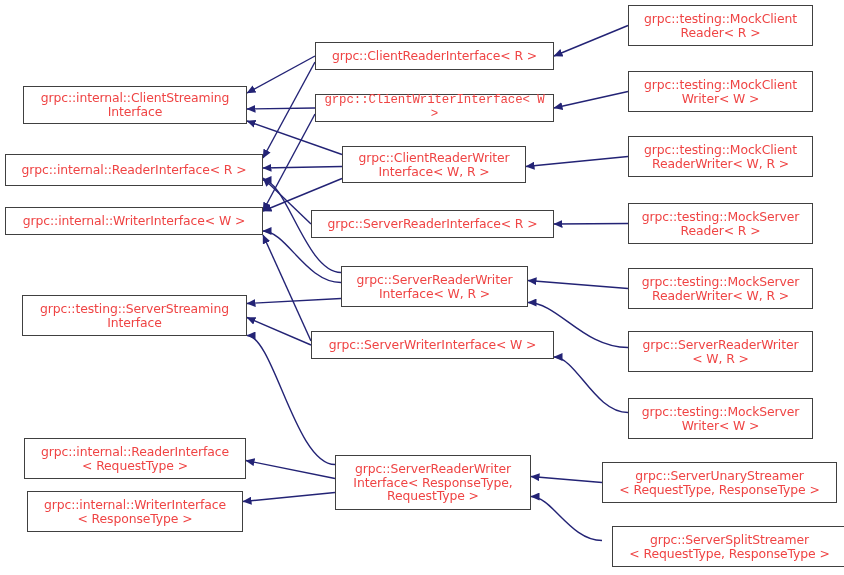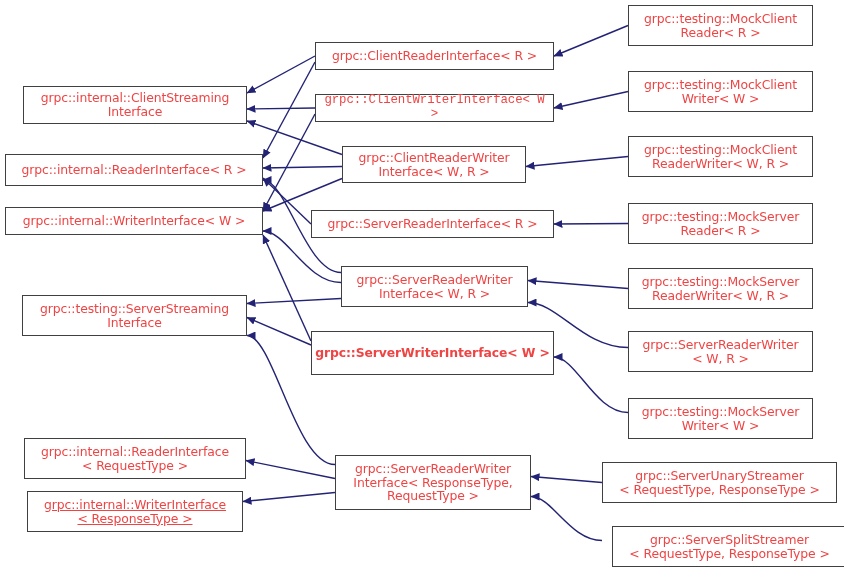--- a/index.html
+++ b/index.html
@@ -61,42 +61,42 @@
       <span>grpc::internal::WriterInterface&lt; W &gt;</span>
     </div>
     <div class="node" style="left: 22px; top: 295px; width: 225px; height: 41px; border-color: rgb(64, 64, 64); background: rgb(255, 255, 255);">
       <span>grpc::testing::ServerStreaming
 Interface</span>
     </div>
     <div class="node" style="left: 24px; top: 430px; width: 222px; height: 41px; border-color: rgb(64, 64, 64); background: rgb(255, 255, 255); margin-top: 8px;">
       <span>grpc::internal::ReaderInterface
 &lt; RequestType &gt;</span>
     </div>
-    <div class="node" style="left: 27px; top: 491px; width: 216px; height: 41px; border-color: rgb(64, 64, 64); background: rgb(255, 255, 255); text-decoration: underline;">
+    <div class="node" style="left: 27px; top: 491px; width: 216px; height: 41px; border-color: rgb(64, 64, 64); background: rgb(255, 255, 255);">
       <span>grpc::internal::WriterInterface
 &lt; ResponseType &gt;</span>
     </div>
     <div class="node" style="left: 315px; top: 42px; width: 239px; height: 28px; border-color: rgb(64, 64, 64); background: rgb(255, 255, 255);">
       <span>grpc::ClientReaderInterface&lt; R &gt;</span>
     </div>
     <div class="node" style="left: 315px; top: 94px; width: 239px; height: 28px; border-color: rgb(64, 64, 64); background: rgb(255, 255, 255); font-family: Liberation Mono, monospace;">
       <span>grpc::ClientWriterInterface&lt; W &gt;</span>
     </div>
     <div class="node" style="left: 342px; top: 146px; width: 184px; height: 37px; border-color: rgb(64, 64, 64); background: rgb(255, 255, 255);">
       <span>grpc::ClientReaderWriter
 Interface&lt; W, R &gt;</span>
     </div>
     <div class="node" style="left: 311px; top: 210px; width: 243px; height: 28px; border-color: rgb(64, 64, 64); background: rgb(255, 255, 255);">
       <span>grpc::ServerReaderInterface&lt; R &gt;</span>
     </div>
     <div class="node" style="left: 341px; top: 266px; width: 187px; height: 41px; border-color: rgb(64, 64, 64); background: rgb(255, 255, 255);">
       <span>grpc::ServerReaderWriter
 Interface&lt; W, R &gt;</span>
     </div>
-    <div class="node" style="left: 311px; top: 331px; width: 243px; height: 44px; border-color: rgb(64, 64, 64); background: rgb(255, 255, 255); font-weight: bold;">
+    <div class="node" style="left: 311px; top: 331px; width: 243px; height: 28px; border-color: rgb(64, 64, 64); background: rgb(255, 255, 255);">
       <span>grpc::ServerWriterInterface&lt; W &gt;</span>
     </div>
     <div class="node" style="left: 335px; top: 455px; width: 196px; height: 55px; border-color: rgb(64, 64, 64); background: rgb(255, 255, 255);">
       <span>grpc::ServerReaderWriter
 Interface&lt; ResponseType,
 RequestType &gt;</span>
     </div>
     <div class="node" style="left: 628px; top: 5px; width: 185px; height: 41px; border-color: rgb(64, 64, 64); background: rgb(255, 255, 255);">
       <span>grpc::testing::MockClient
 Reader&lt; R &gt;</span>

